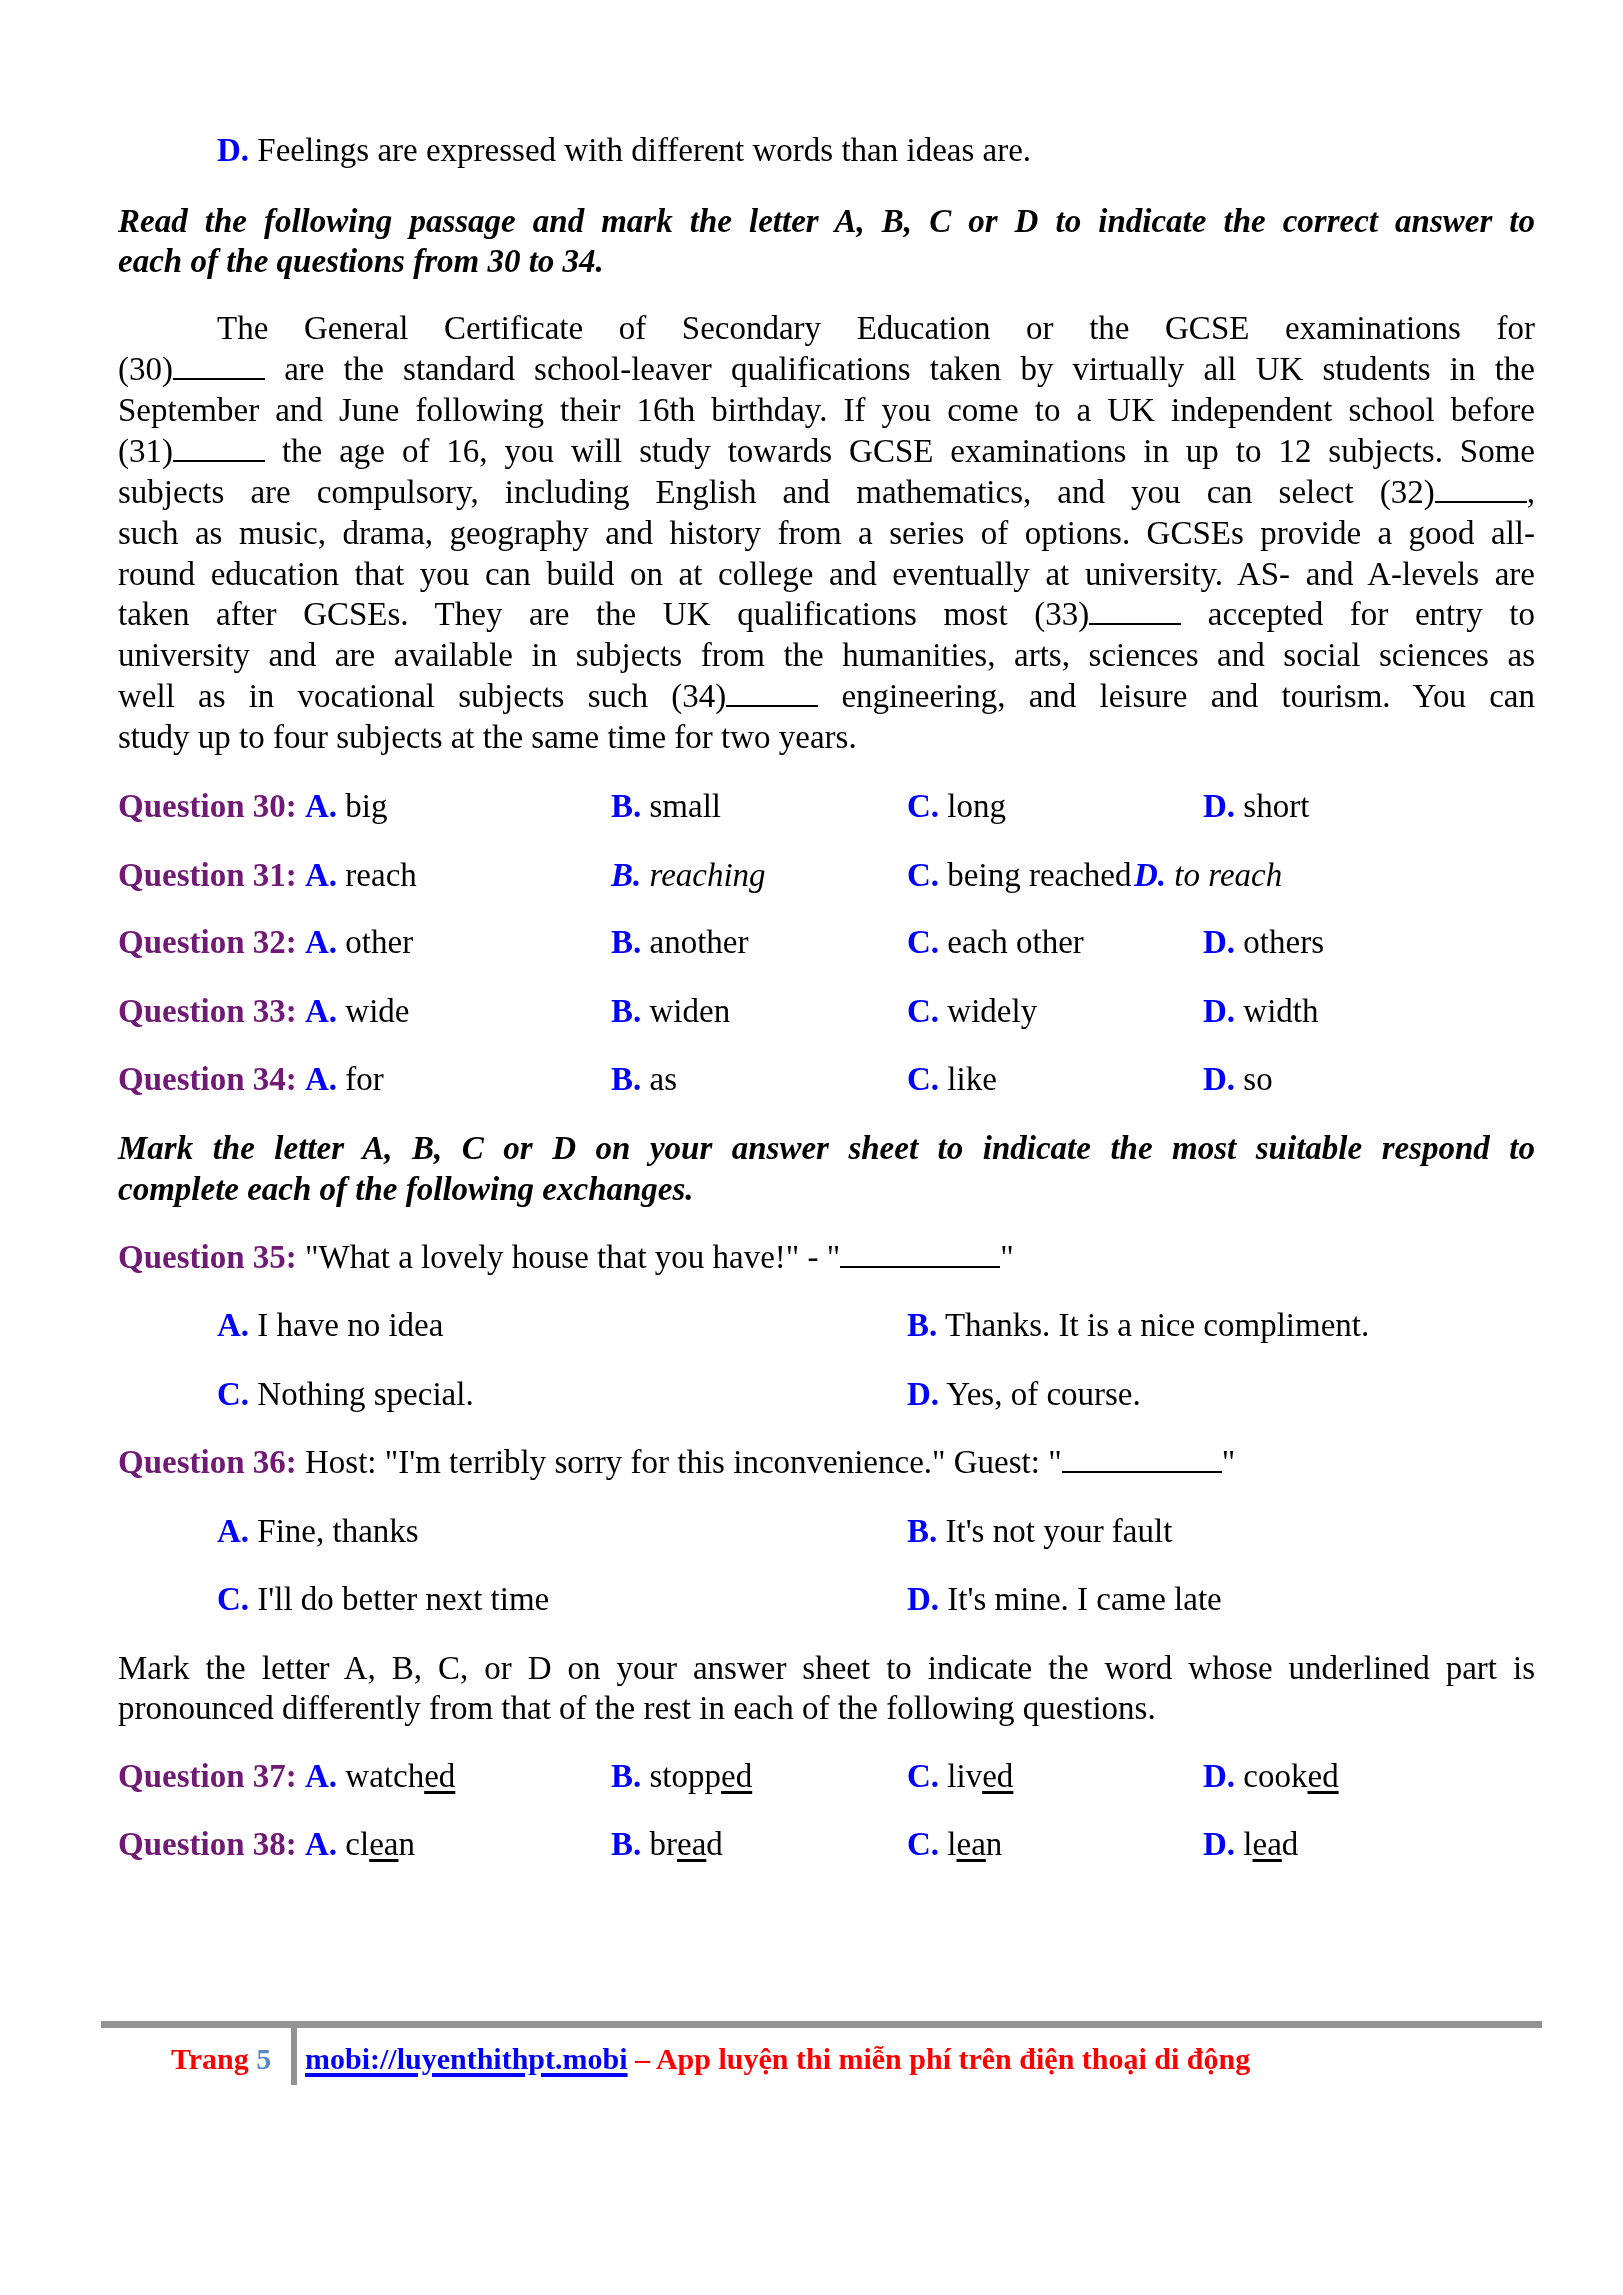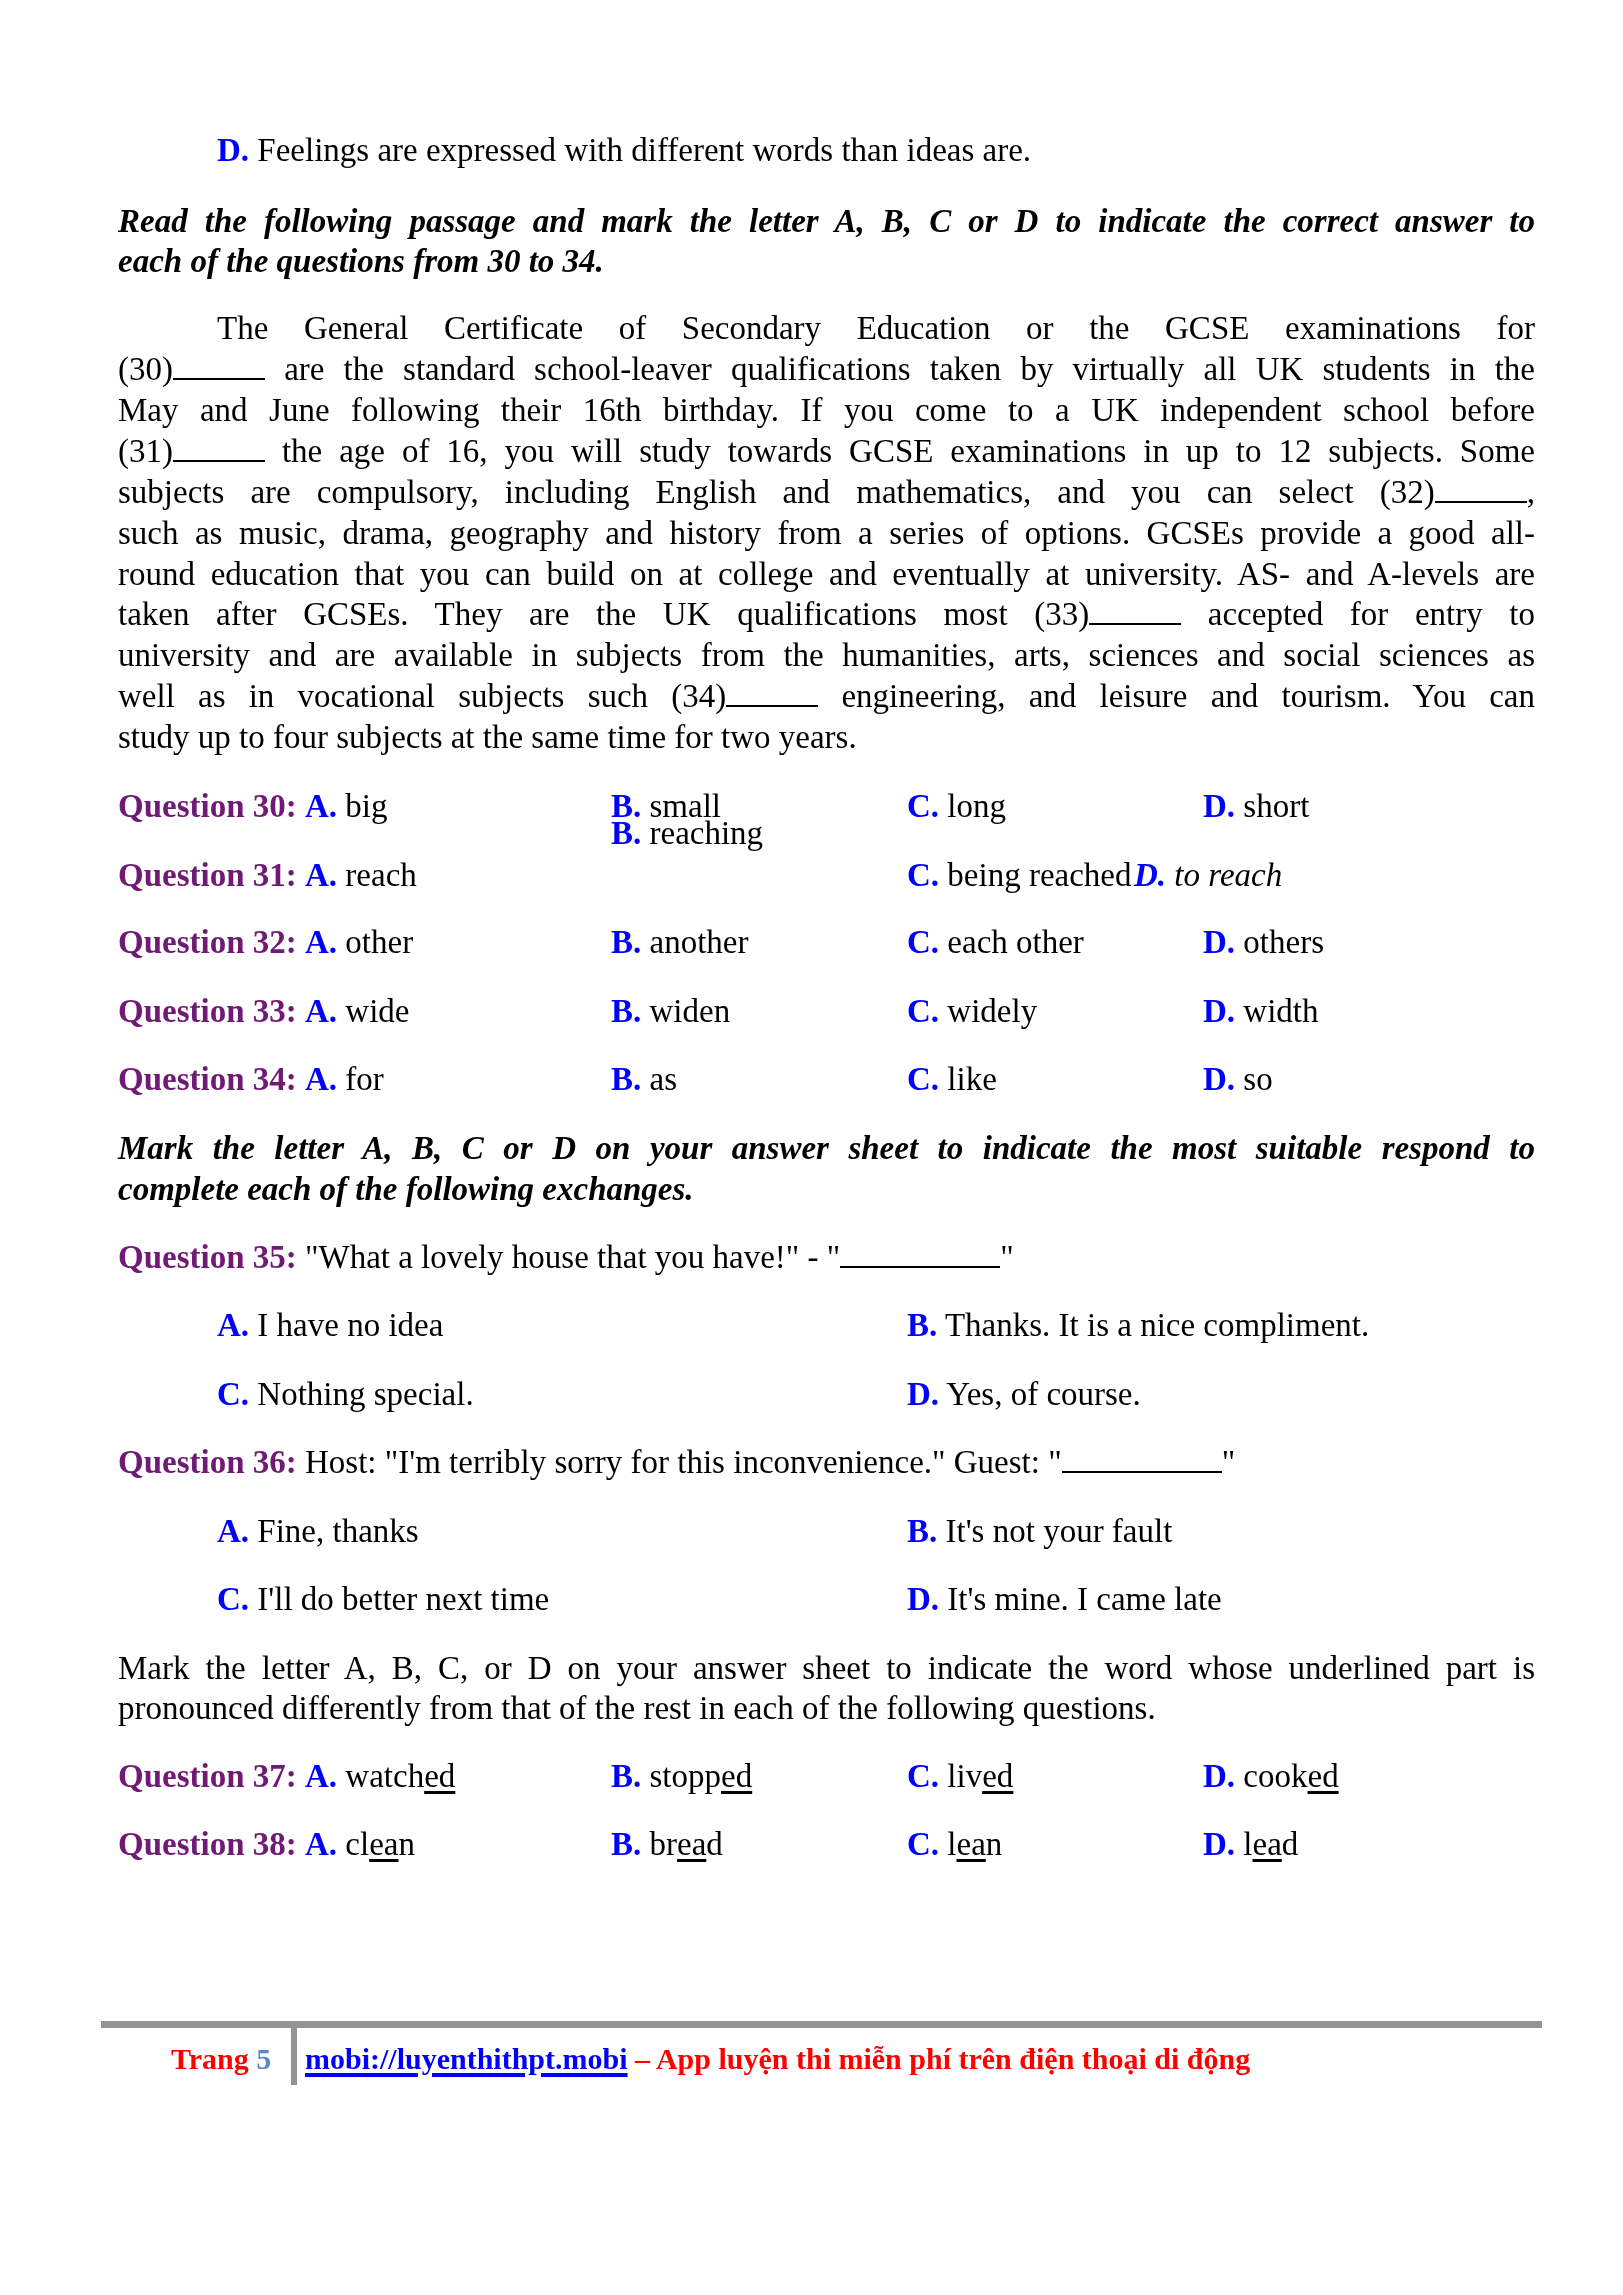--- a/index.html
+++ b/index.html
@@ -28,38 +28,38 @@
   <span class="opt">D.</span>
   <span>Feelings are expressed with different words than ideas are.</span>
 </div>
 
 <div class="just instr-it" style="top:205px;">Read the following passage and mark the letter A, B, C or D to indicate the correct answer to</div>
 <div class="line instr-it" style="left:118px; top:245px;text-align:center;">each of the questions from 30 to 34.</div>
 
 <div id="passage">
     <div class="just" style="top: 312px; left: 217px; width: 1318px;"><span>The General Certificate of Secondary Education or the GCSE examinations for</span></div>
     <div class="just" style="top: 353px;"><span>(30)</span><span class="blank" style="width: 92px;"></span> <span>are the standard school-leaver qualifications taken by virtually all UK students in the</span></div>
-    <div class="just" style="top: 394px;"><span>May and June following their 16th birthday. If you come to a UK independent school before</span></div>
+    <div class="just" style="top: 394px;"><span>September and June following their 16th birthday. If you come to a UK independent school before</span></div>
     <div class="just" style="top: 435px;"><span>(31)</span><span class="blank" style="width: 92px;"></span> <span>the age of 16, you will study towards GCSE examinations in up to 12 subjects. Some</span></div>
     <div class="just" style="top: 476px;"><span>subjects are compulsory, including English and mathematics, and you can select (32)</span><span class="blank" style="width: 92px;"></span><span>,</span></div>
     <div class="just" style="top: 517px;"><span>such as music, drama, geography and history from a series of options. GCSEs provide a good all-</span></div>
     <div class="just" style="top: 558px;"><span>round education that you can build on at college and eventually at university. AS- and A-levels are</span></div>
     <div class="just" style="top: 598px;"><span>taken after GCSEs. They are the UK qualifications most (33)</span><span class="blank" style="width: 92px;"></span> <span>accepted for entry to</span></div>
     <div class="just" style="top: 639px;"><span>university and are available in subjects from the humanities, arts, sciences and social sciences as</span></div>
     <div class="just" style="top: 680px;"><span>well as in vocational subjects such (34)</span><span class="blank" style="width: 92px;"></span> <span>engineering, and leisure and tourism. You can</span></div>
     <div class="just last" style="top: 721px;"><span>study up to four subjects at the same time for two years.</span></div>
   </div>
 
 <div id="q-grid-1">
     <div class="line" style="top: 790px; left: 118px;"><span class="qlabel">Question 30:</span> <span class="opt">A.</span> <span>big</span></div>
     <div class="line" style="top: 790px; left: 611px;"><span class="opt">B.</span> <span>small</span></div>
     <div class="line" style="top: 790px; left: 907px;"><span class="opt">C.</span> <span>long</span></div>
     <div class="line" style="top: 790px; left: 1203px;"><span class="opt">D.</span> <span>short</span></div>
     <div class="line" style="top: 859px; left: 118px;"><span class="qlabel">Question 31:</span> <span class="opt">A.</span> <span>reach</span></div>
-    <div class="line" style="top: 817px; left: 611px;"><span class="opt">B.</span> <span>reaching</span></div>
+    <div class="line" style="top: 859px; left: 611px; font-style: italic;"><span class="opt">B.</span> <span>reaching</span></div>
     <div class="line" style="top: 859px; left: 907px;"><span class="opt">C.</span> <span>being reached</span></div>
     <div class="line" style="top: 859px; left: 1134px; font-style: italic;"><span class="opt">D.</span> <span>to reach</span></div>
     <div class="line" style="top: 926px; left: 118px;"><span class="qlabel">Question 32:</span> <span class="opt">A.</span> <span>other</span></div>
     <div class="line" style="top: 926px; left: 611px;"><span class="opt">B.</span> <span>another</span></div>
     <div class="line" style="top: 926px; left: 907px;"><span class="opt">C.</span> <span>each other</span></div>
     <div class="line" style="top: 926px; left: 1203px;"><span class="opt">D.</span> <span>others</span></div>
     <div class="line" style="top: 995px; left: 118px;"><span class="qlabel">Question 33:</span> <span class="opt">A.</span> <span>wide</span></div>
     <div class="line" style="top: 995px; left: 611px;"><span class="opt">B.</span> <span>widen</span></div>
     <div class="line" style="top: 995px; left: 907px;"><span class="opt">C.</span> <span>widely</span></div>
     <div class="line" style="top: 995px; left: 1203px;"><span class="opt">D.</span> <span>width</span></div>

